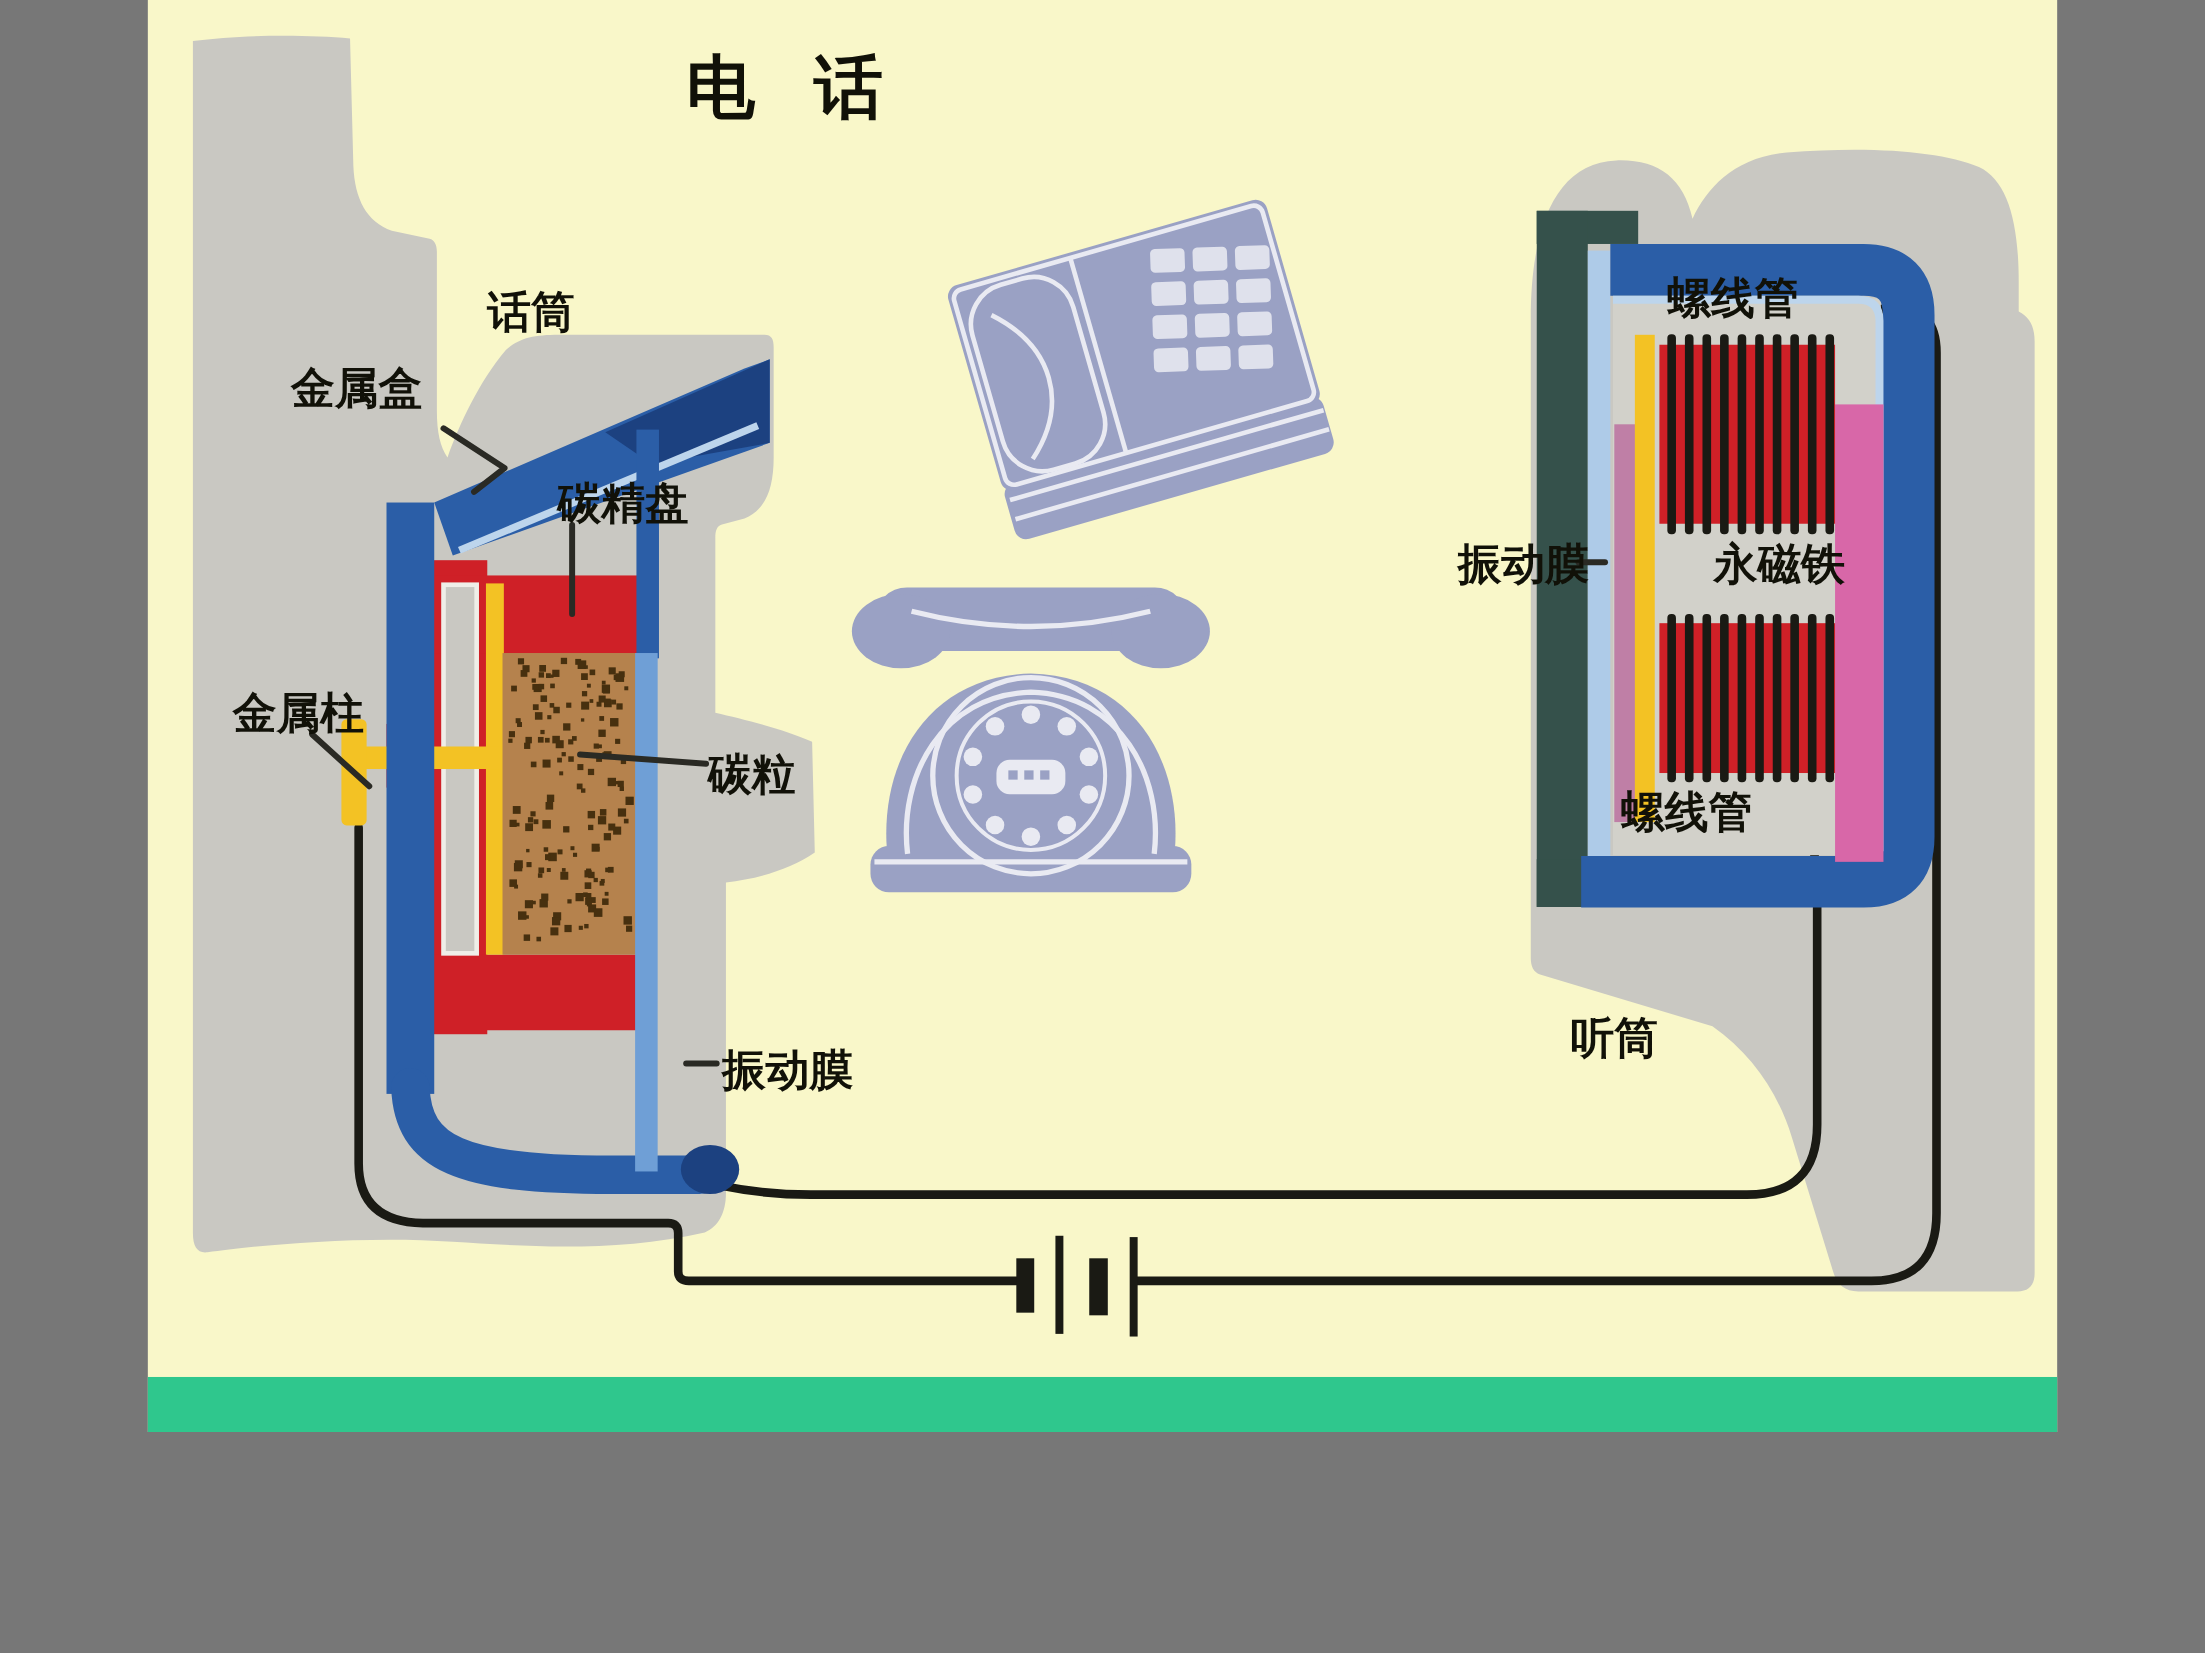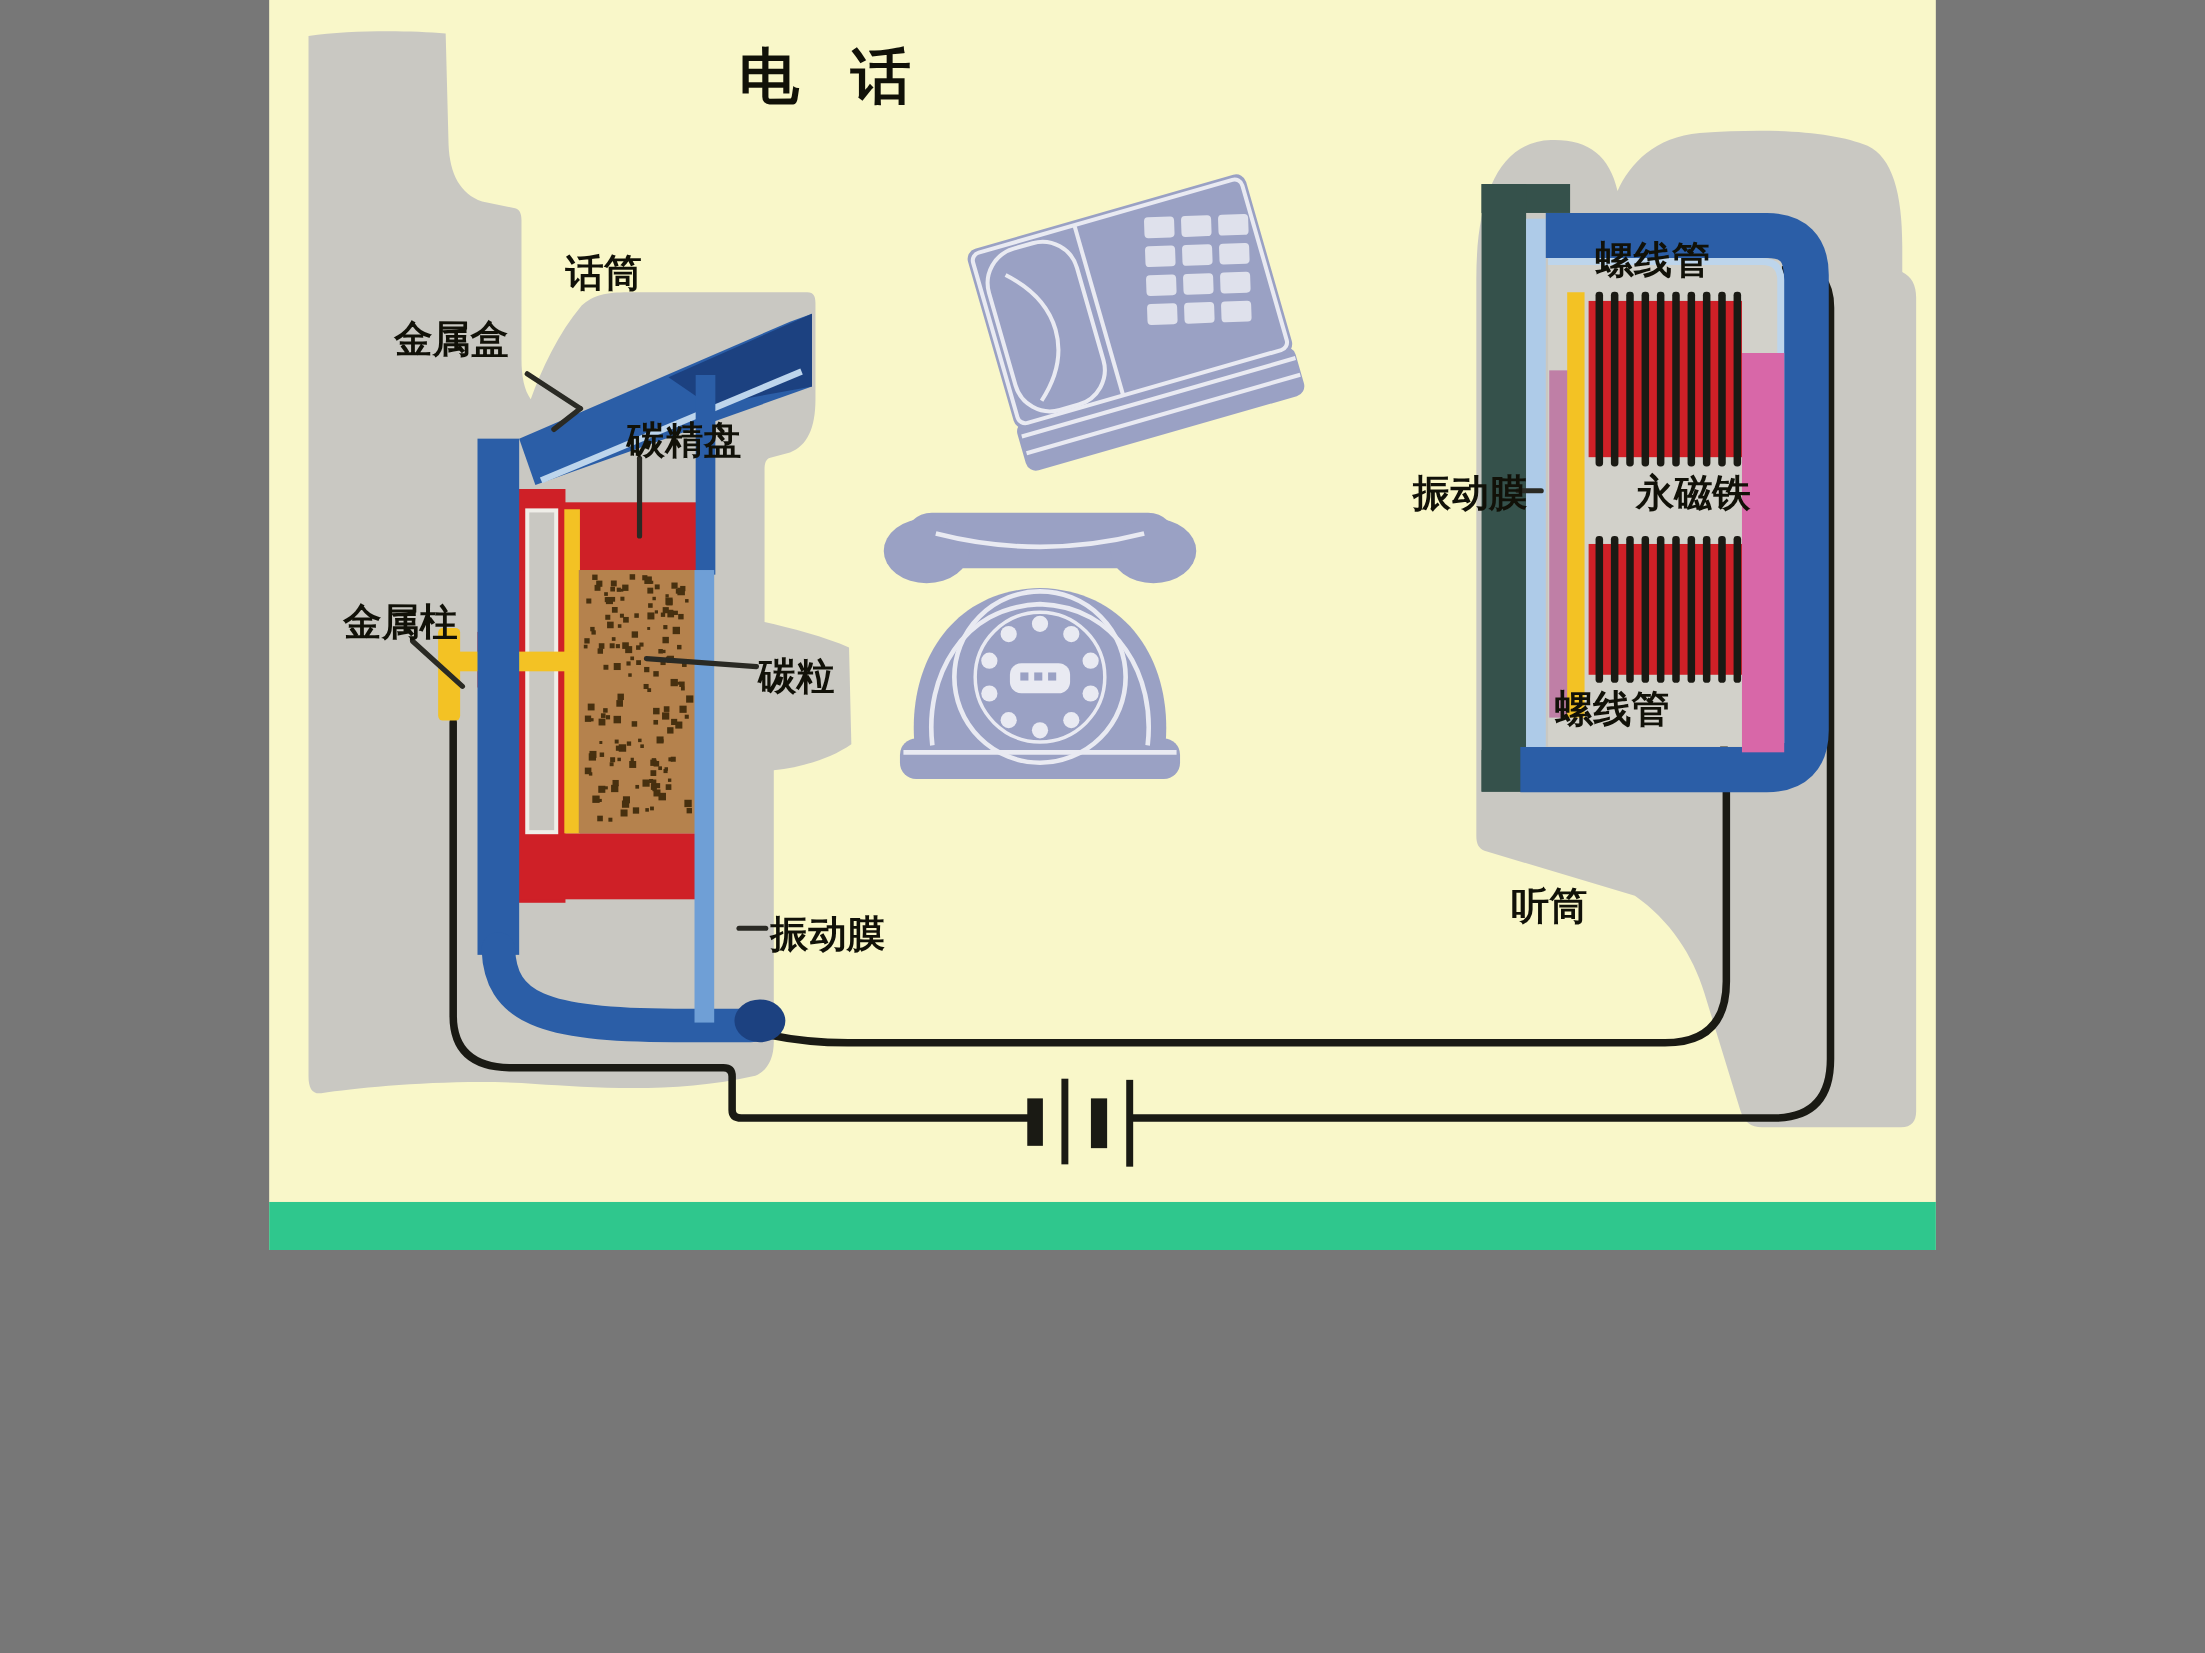--- a/index.html
+++ b/index.html
@@ -1,16 +1,16 @@
 <!DOCTYPE html>
 <html style="font-size:12.3px"><head>
 <meta charset="utf-8">
 <style>
   html,body{margin:0;padding:0;background:#777;}
-  .stage{width:2205px;height:1250px;position:relative;overflow:hidden;
+  .stage{width:2205px;height:1432px;position:relative;overflow:hidden;
          font-family:"Liberation Sans","DejaVu Sans",sans-serif;}
   svg{display:block;width:100%;height:100%;}
   text{font-family:"Liberation Sans","DejaVu Sans",sans-serif;font-weight:bold;fill:#111108;}
   .lbl{font-size:66px;}
   .ttl{font-size:104px;letter-spacing:30px;}
 </style>
 </head>
 <body>
 
 <div class="stage">

